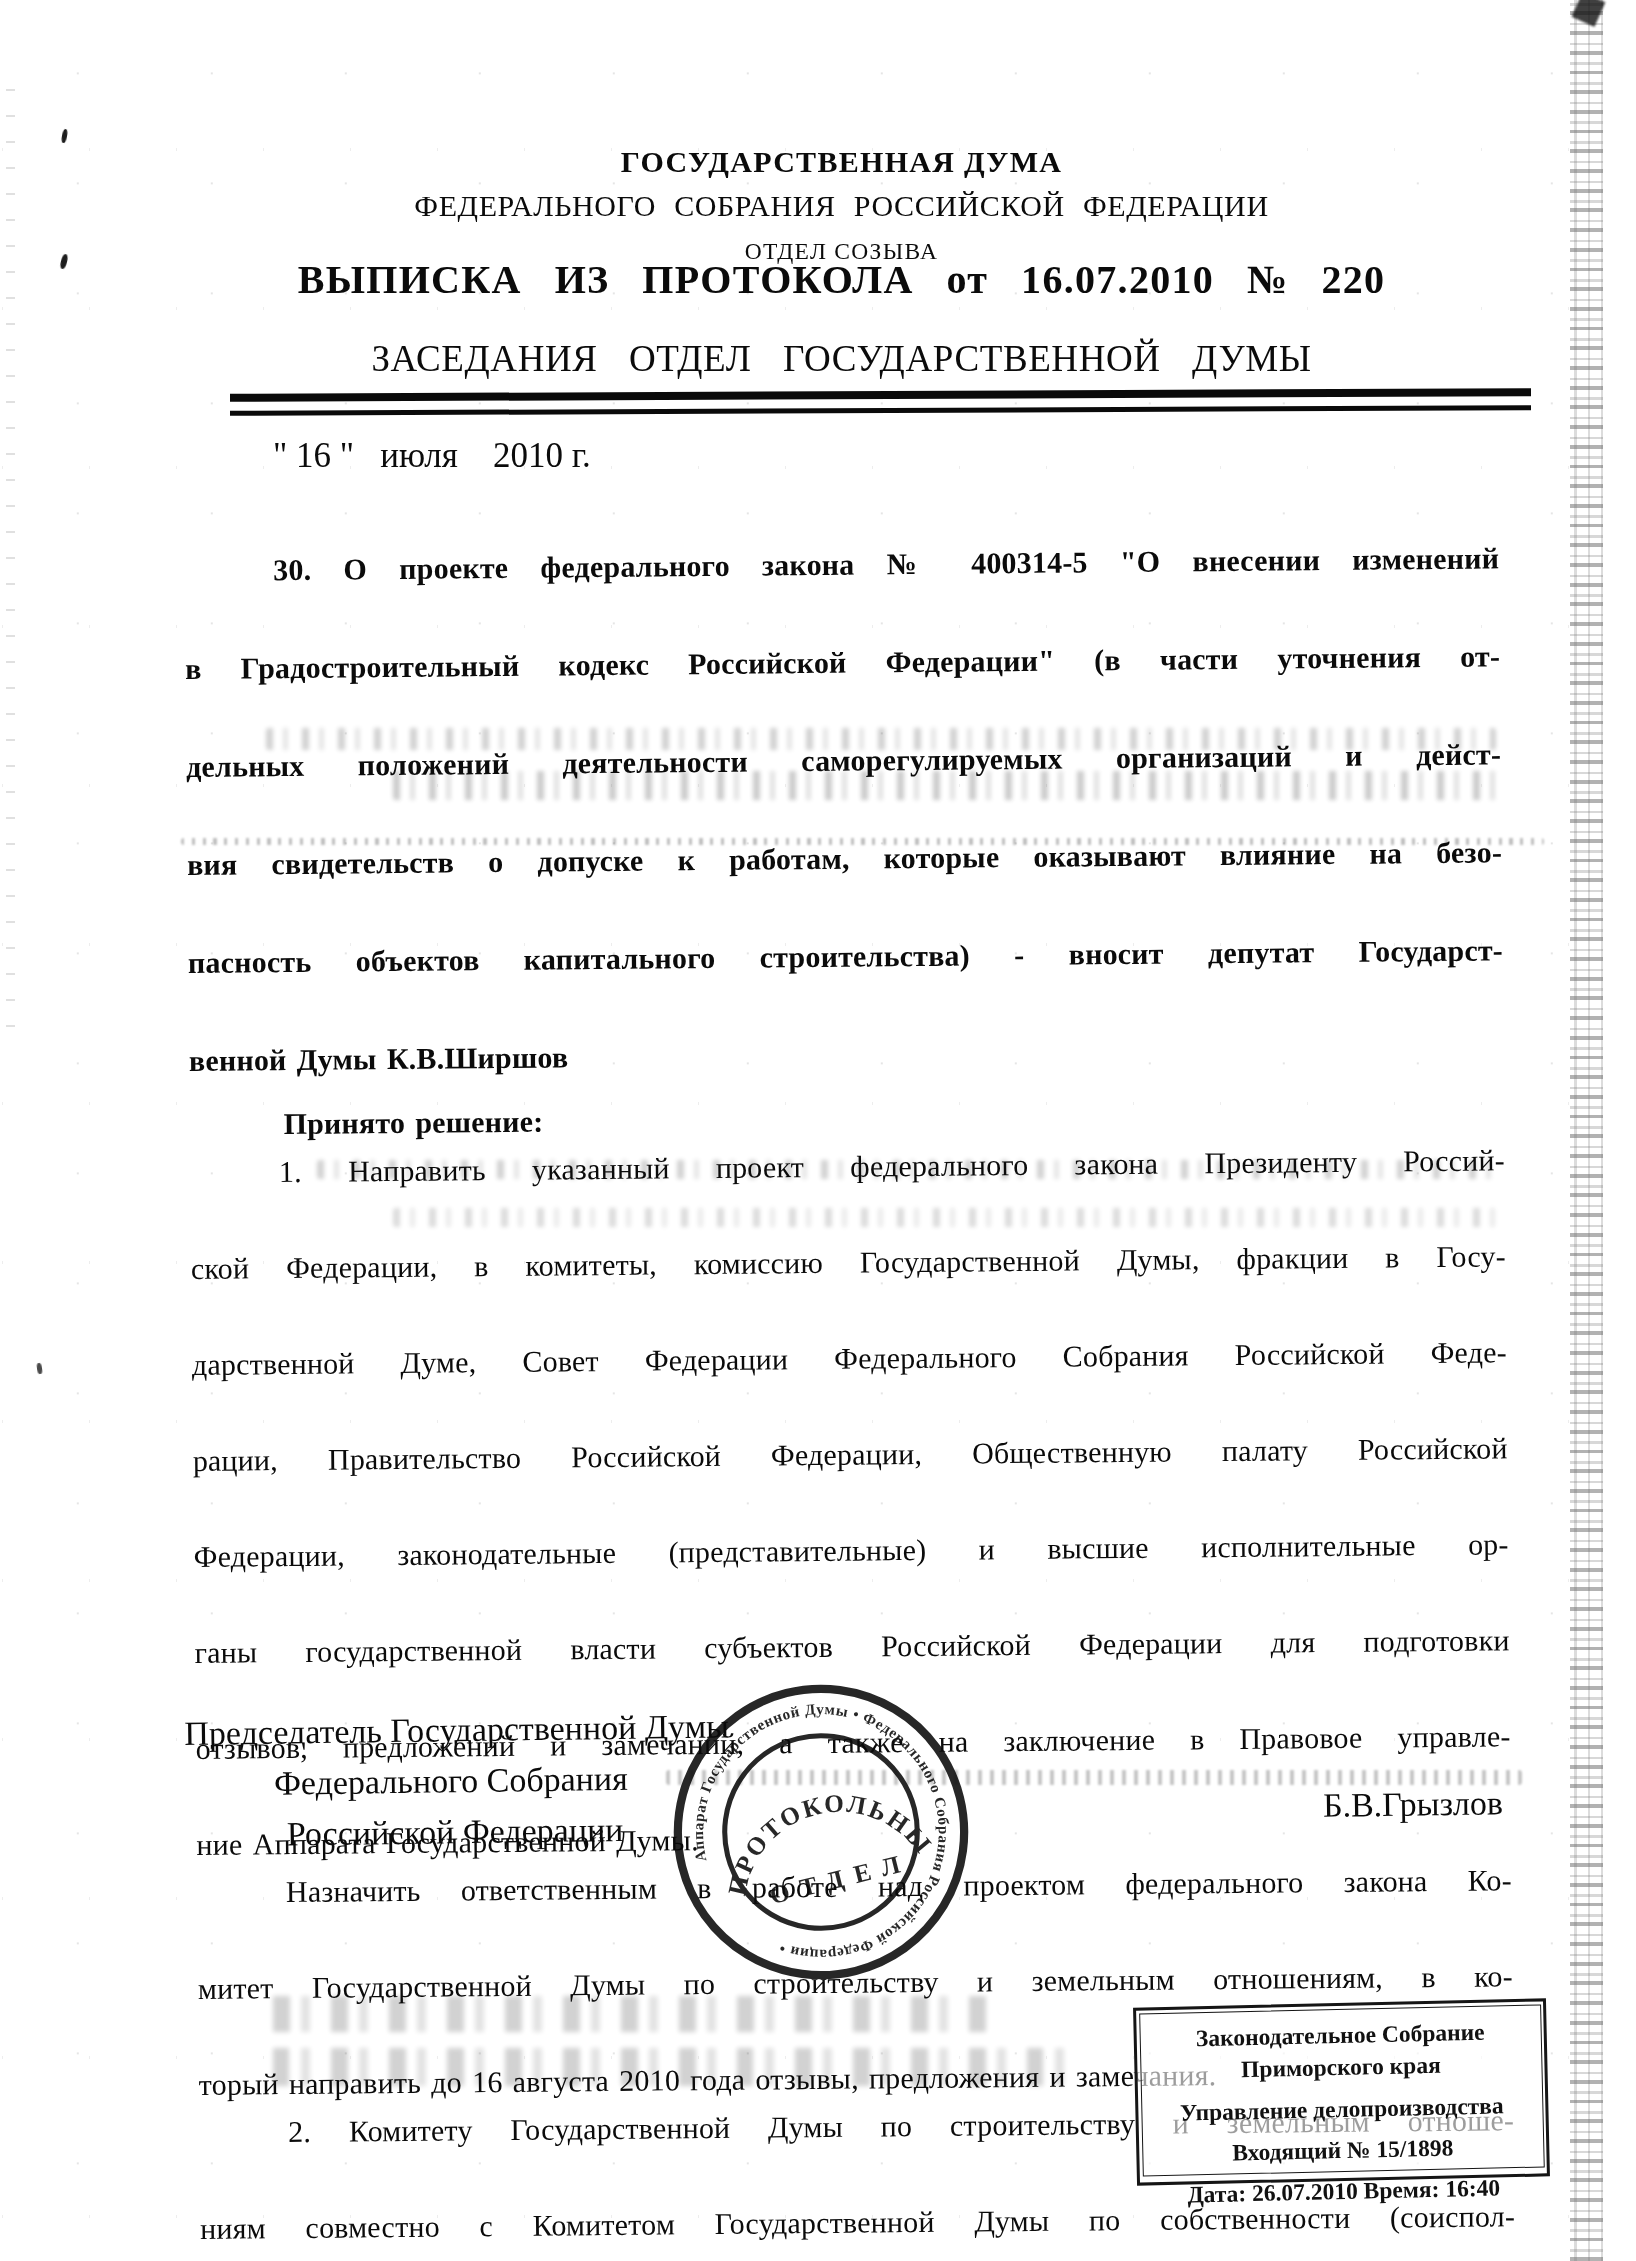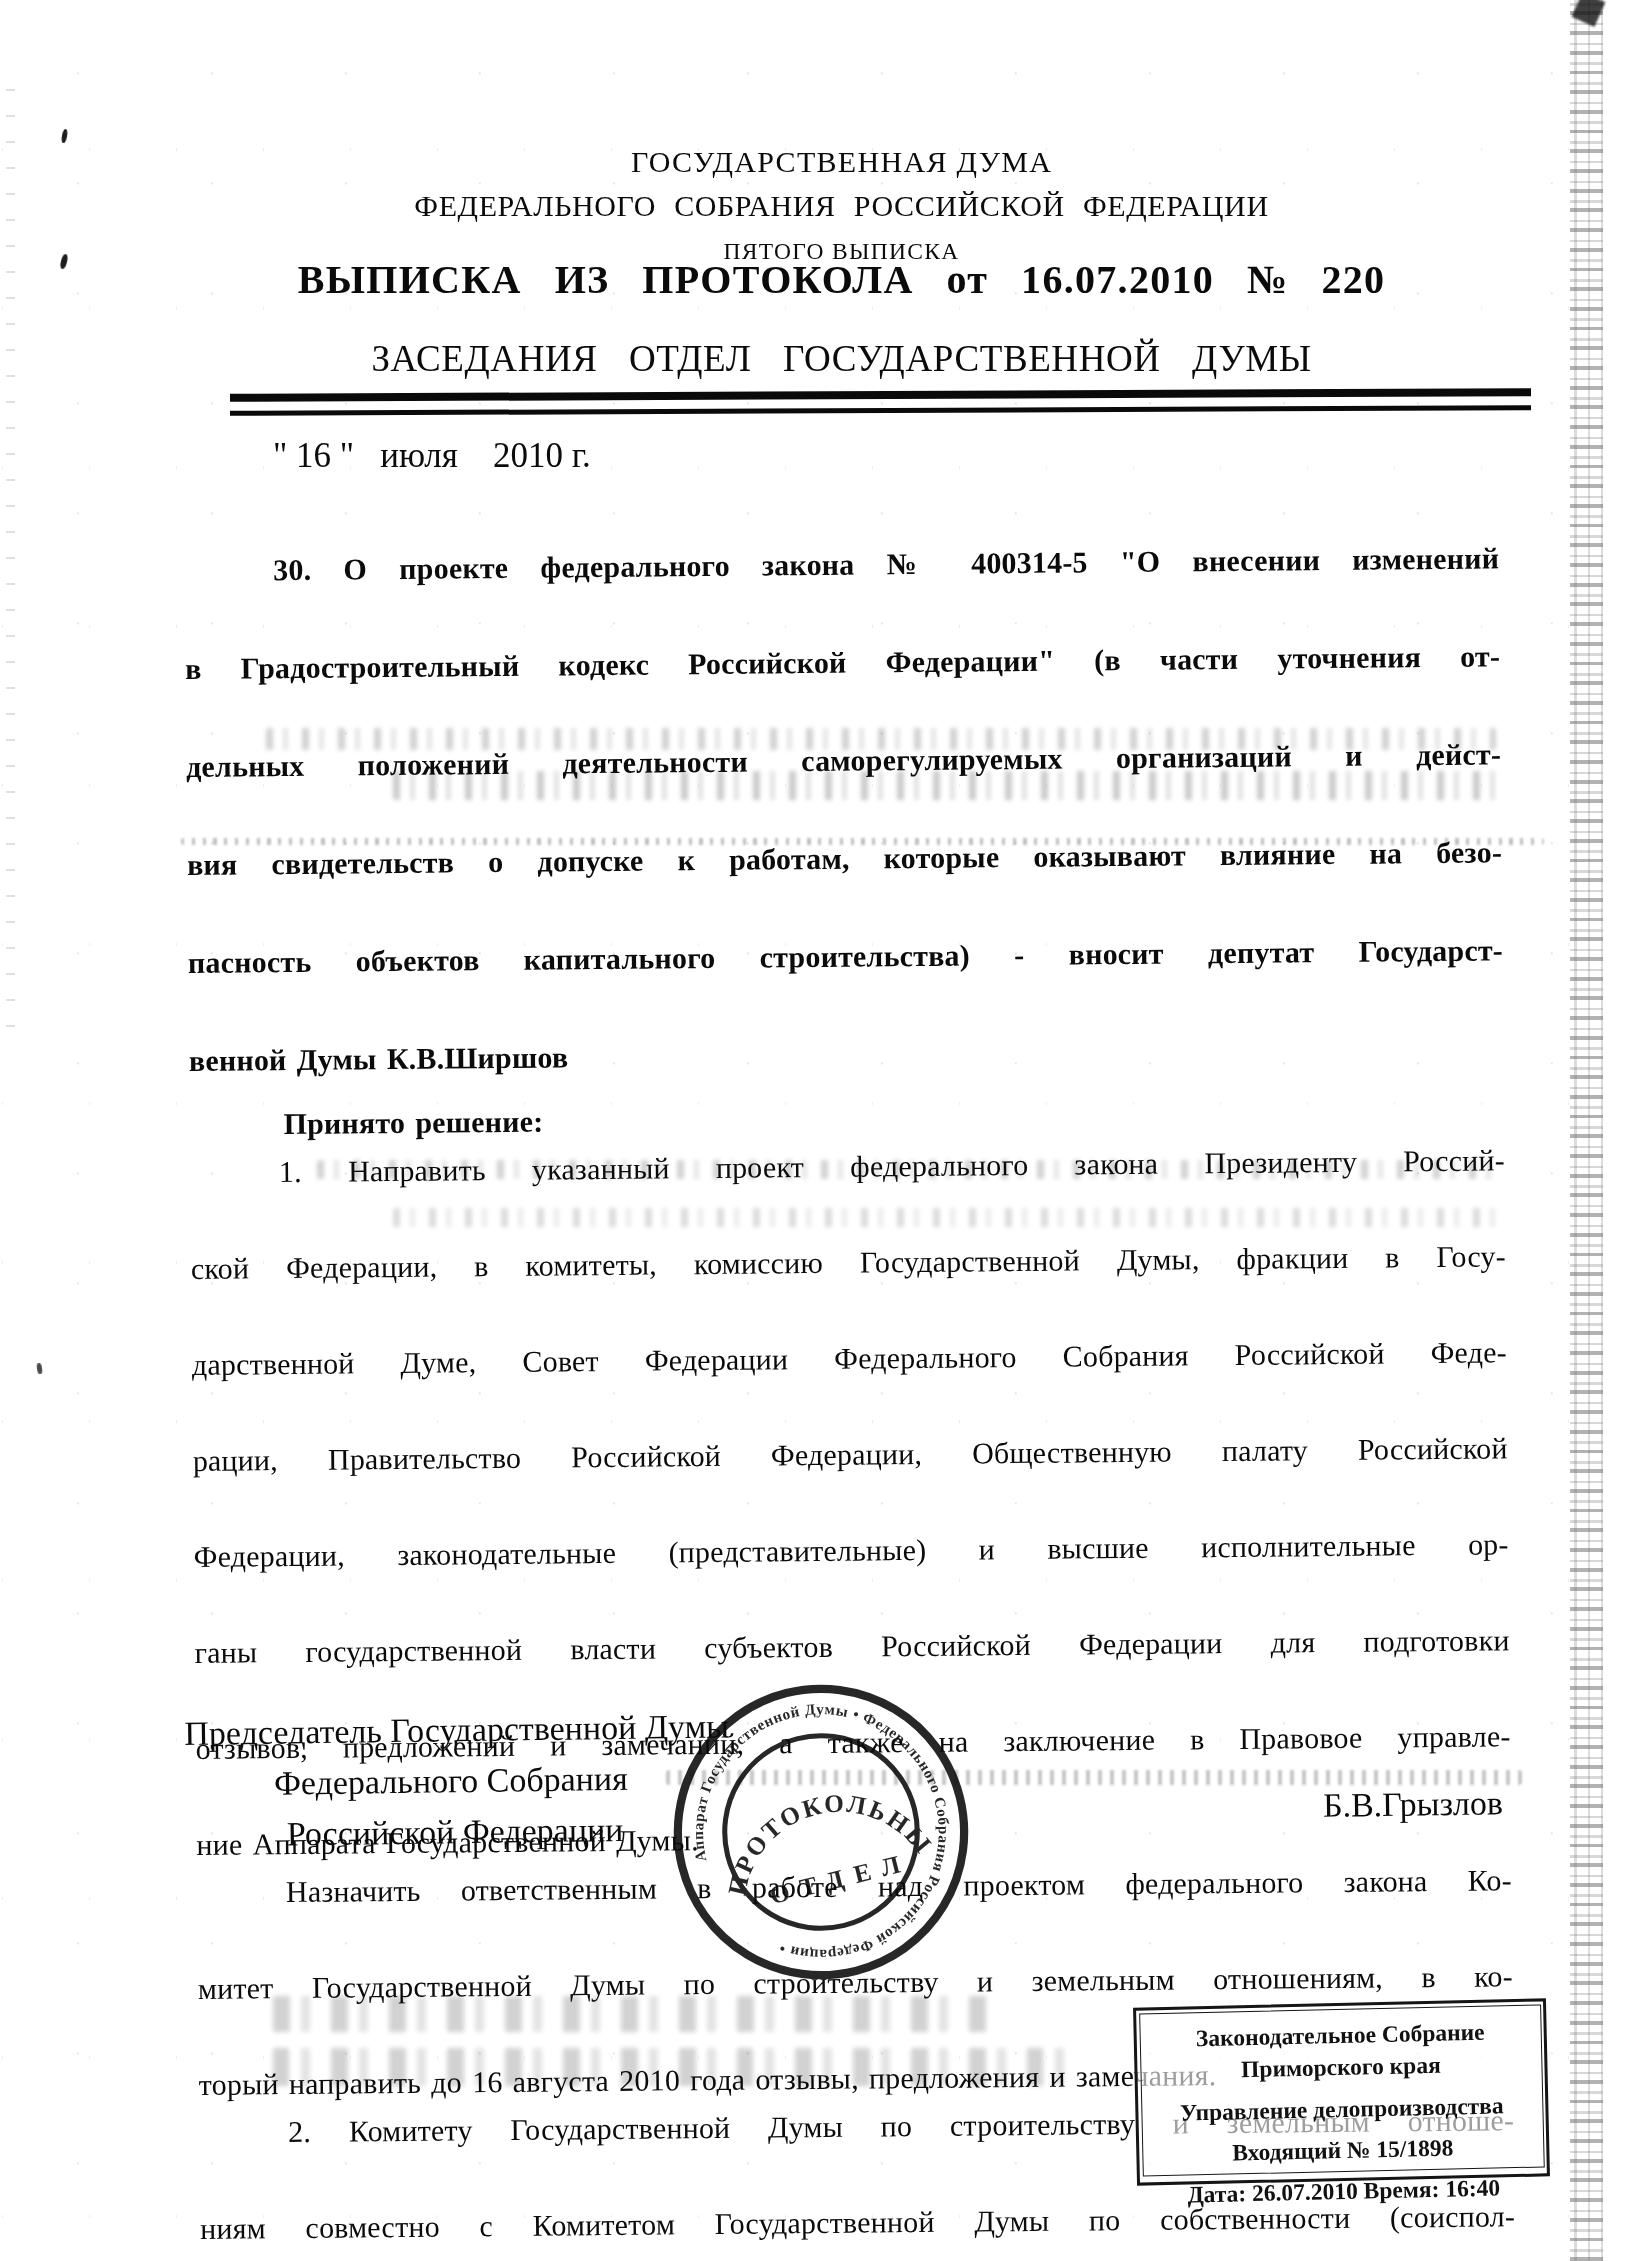--- a/index.html
+++ b/index.html
@@ -33,21 +33,21 @@
   .smudgeD{left:317px;top:1160px;width:1182px;height:19px;}
   .smudgeE{left:393px;top:1208px;width:1106px;height:19px;opacity:.26;}
   .smudgeF{left:666px;top:1770px;width:856px;height:15px;filter:blur(1px);opacity:.45;
     background-image:repeating-linear-gradient(90deg,rgba(0,0,0,.5) 0 3.8px,transparent 3.8px 12px);}
   .ghostrow{position:absolute;z-index:1;filter:blur(2.5px);opacity:.32;
     background-image:repeating-linear-gradient(90deg,rgba(0,0,0,.55) 0 16.5px,transparent 16.5px 28px,rgba(0,0,0,.35) 28px 37px,transparent 37px 58px);}
   .ghostrow1{left:273px;top:1996px;width:723px;height:36px;}
   .ghostrow2{left:273px;top:2048px;width:808px;height:38px;}
   
   .hline{position:absolute;left:184px;width:1315px;text-align:center;white-space:nowrap;z-index:2;}
-  .h1{top:145px;font-size:30px;letter-spacing:1.3px;}
+  .h1{top:145px;font-size:30px;letter-spacing:1.3px;font-weight:bold;}
   .h2{top:189px;font-size:30px;letter-spacing:0.6px;word-spacing:10px;}
   .h3{top:238px;font-size:23.5px;letter-spacing:1.3px;}
   .htitle{top:256px;font-size:40px;font-weight:bold;letter-spacing:1.3px;word-spacing:21.6px;}
   .hsub{top:337px;font-size:37px;letter-spacing:0.6px;word-spacing:21.6px;}
   .rule{position:absolute;background:#0a0a0a;z-index:2;transform:rotate(-0.25deg);}
   .rule1{left:230px;top:391px;width:1301px;height:8.2px;}
   .rule2{left:230px;top:408px;width:1301px;height:5px;}
   .dateline{position:absolute;left:273px;top:436px;font-size:35px;white-space:pre;z-index:2;}
   
   .bodytext{position:absolute;left:184px;top:546px;width:1315px;z-index:2;
@@ -95,21 +95,21 @@
   <div class="noise"></div>
   <div class="scanband"></div>
   <div class="scanband-cap"></div>
   <div class="leftnoise"></div>
   <div class="ink ink1"></div>
   <div class="ink ink2"></div>
   <div class="ink ink3"></div>
 
   <div class="hline h1">ГОСУДАРСТВЕННАЯ ДУМА</div>
   <div class="hline h2">ФЕДЕРАЛЬНОГО СОБРАНИЯ РОССИЙСКОЙ ФЕДЕРАЦИИ</div>
-  <div class="hline h3">ПЯТОГО ВЫПИСКА</div>
+  <div class="hline h3">ОТДЕЛ СОЗЫВА</div>
   <div class="hline htitle">ВЫПИСКА ИЗ ПРОТОКОЛА от 16.07.2010 № 220</div>
   <div class="hline hsub">ЗАСЕДАНИЯ ОТДЕЛ ГОСУДАРСТВЕННОЙ ДУМЫ</div>
   <div class="rule rule1"></div>
   <div class="rule rule2"></div>
   <div class="dateline">" 16 "   июля    2010 г.</div>
 
   <div class="smudge smudgeA"></div>
   <div class="smudge smudgeB"></div>
   <div class="smudge smudgeC"></div>
   <div class="smudge smudgeD"></div>

